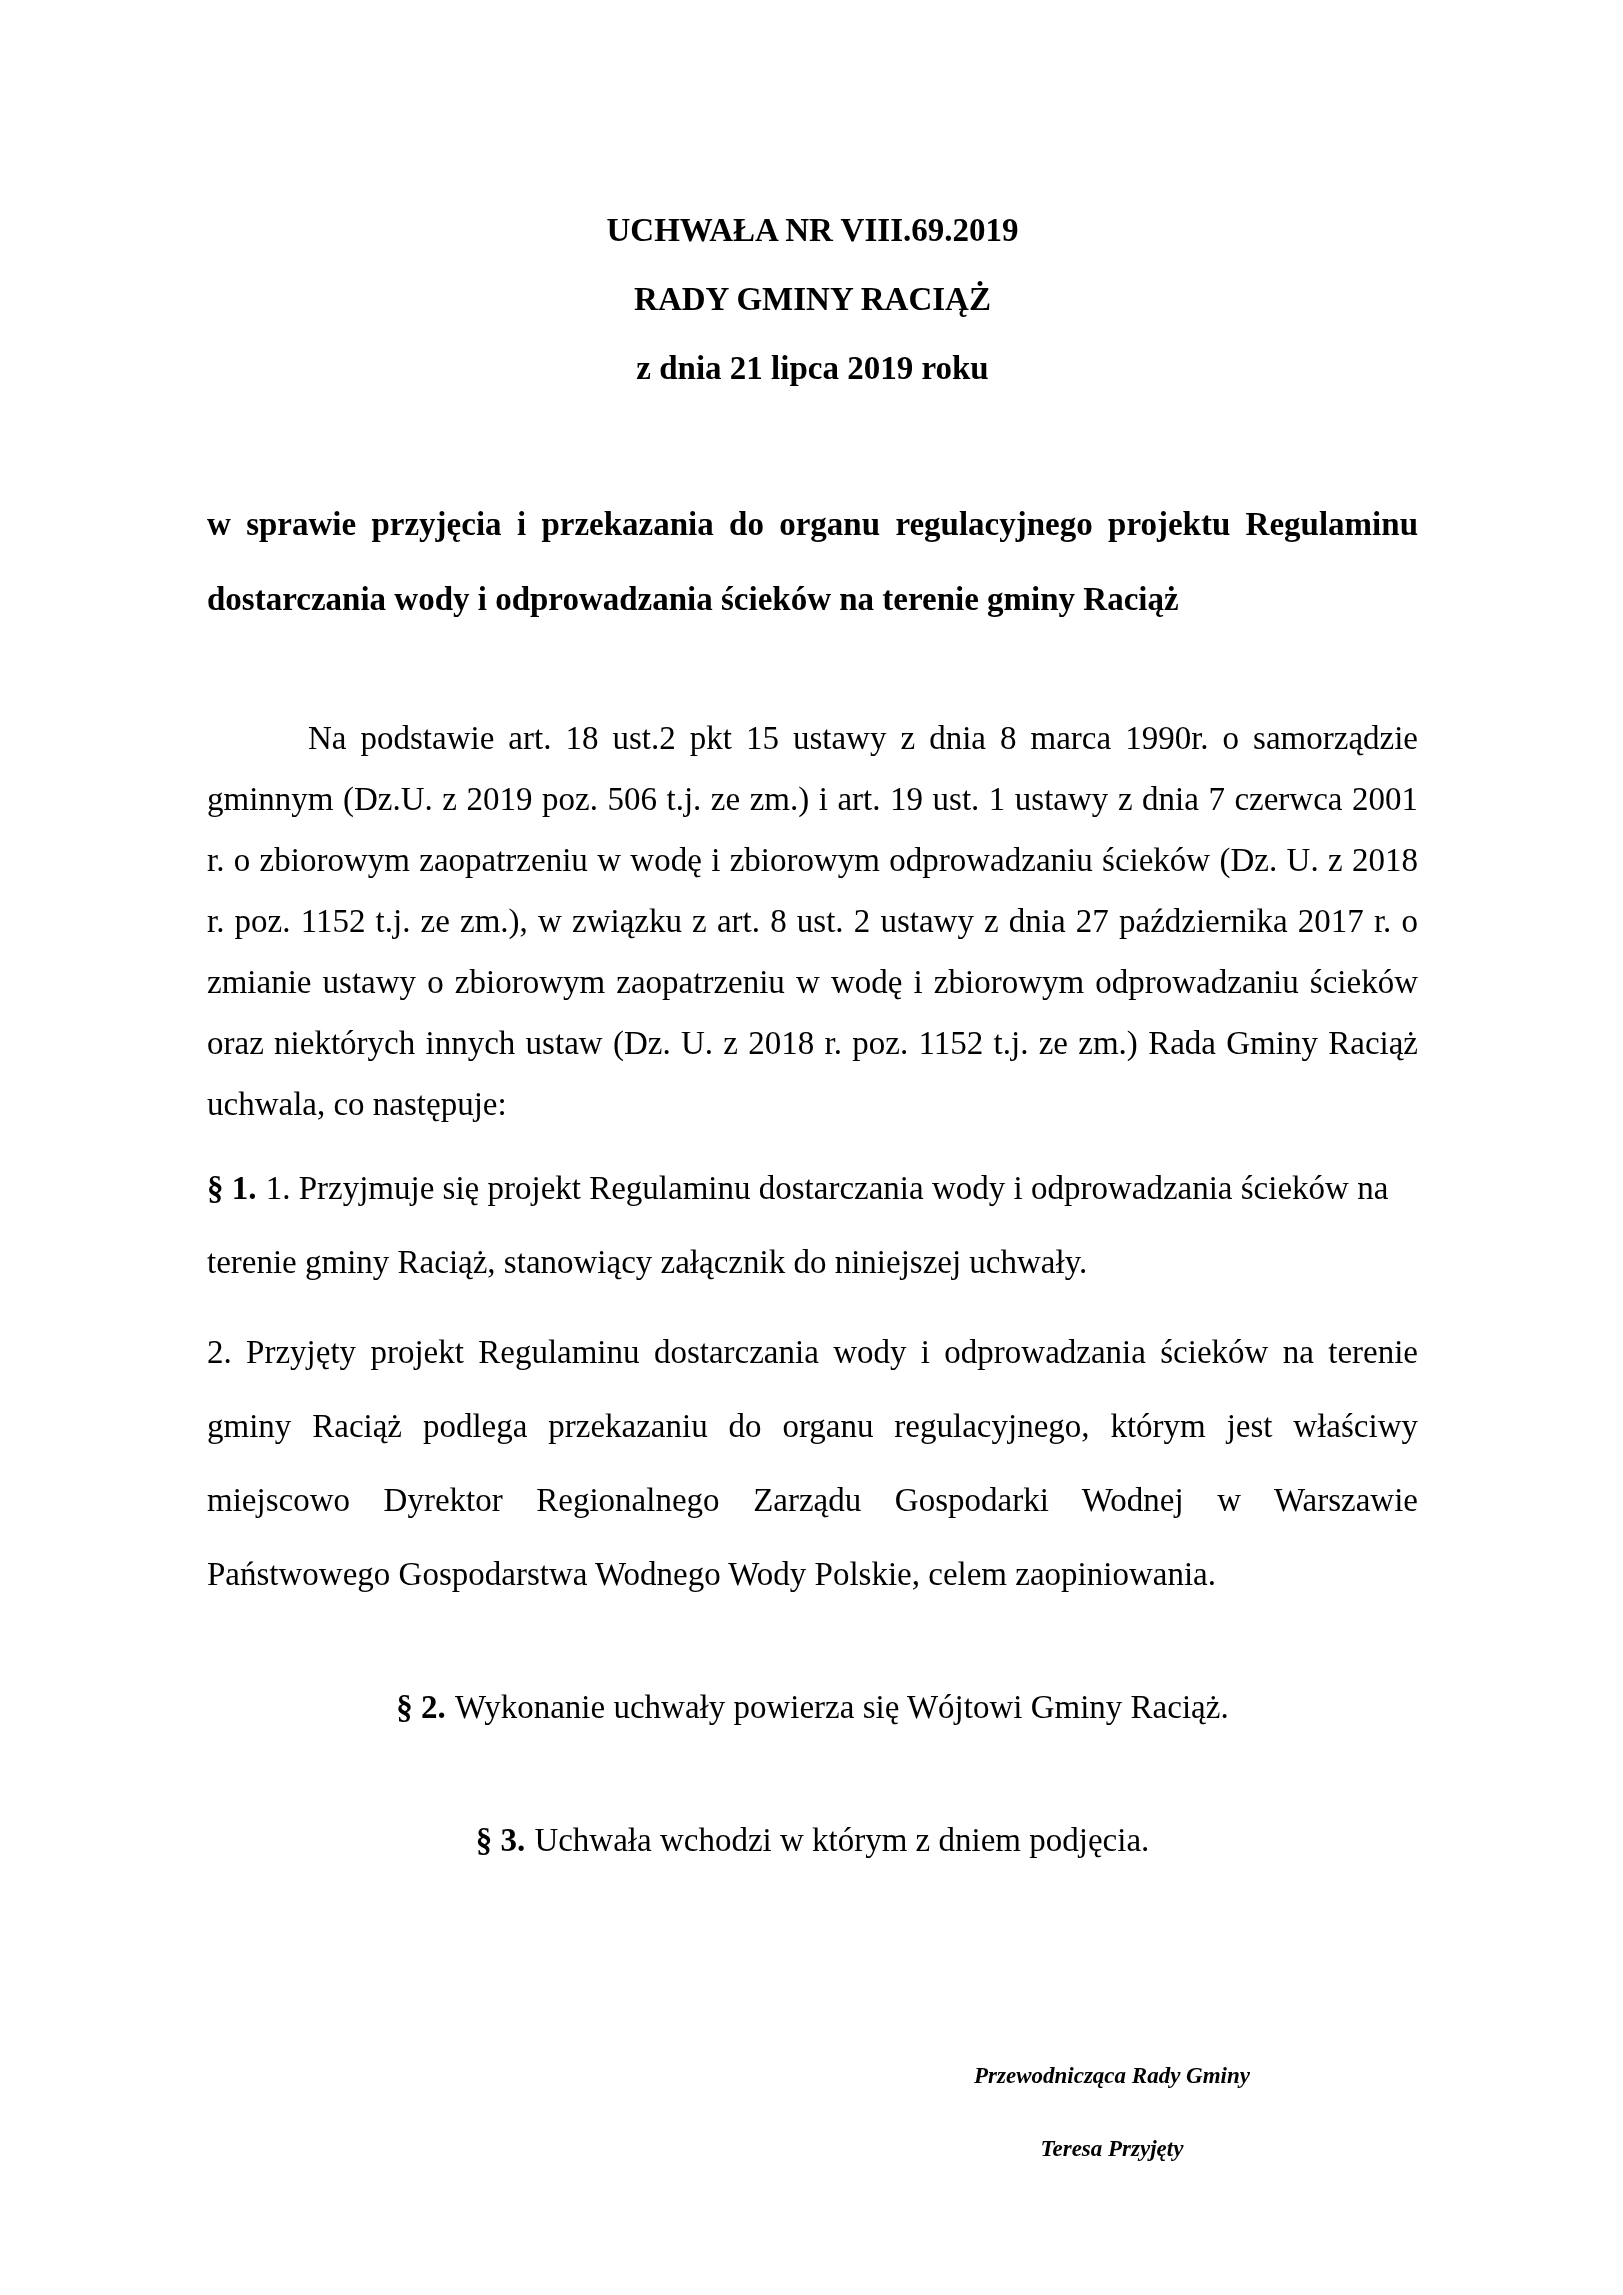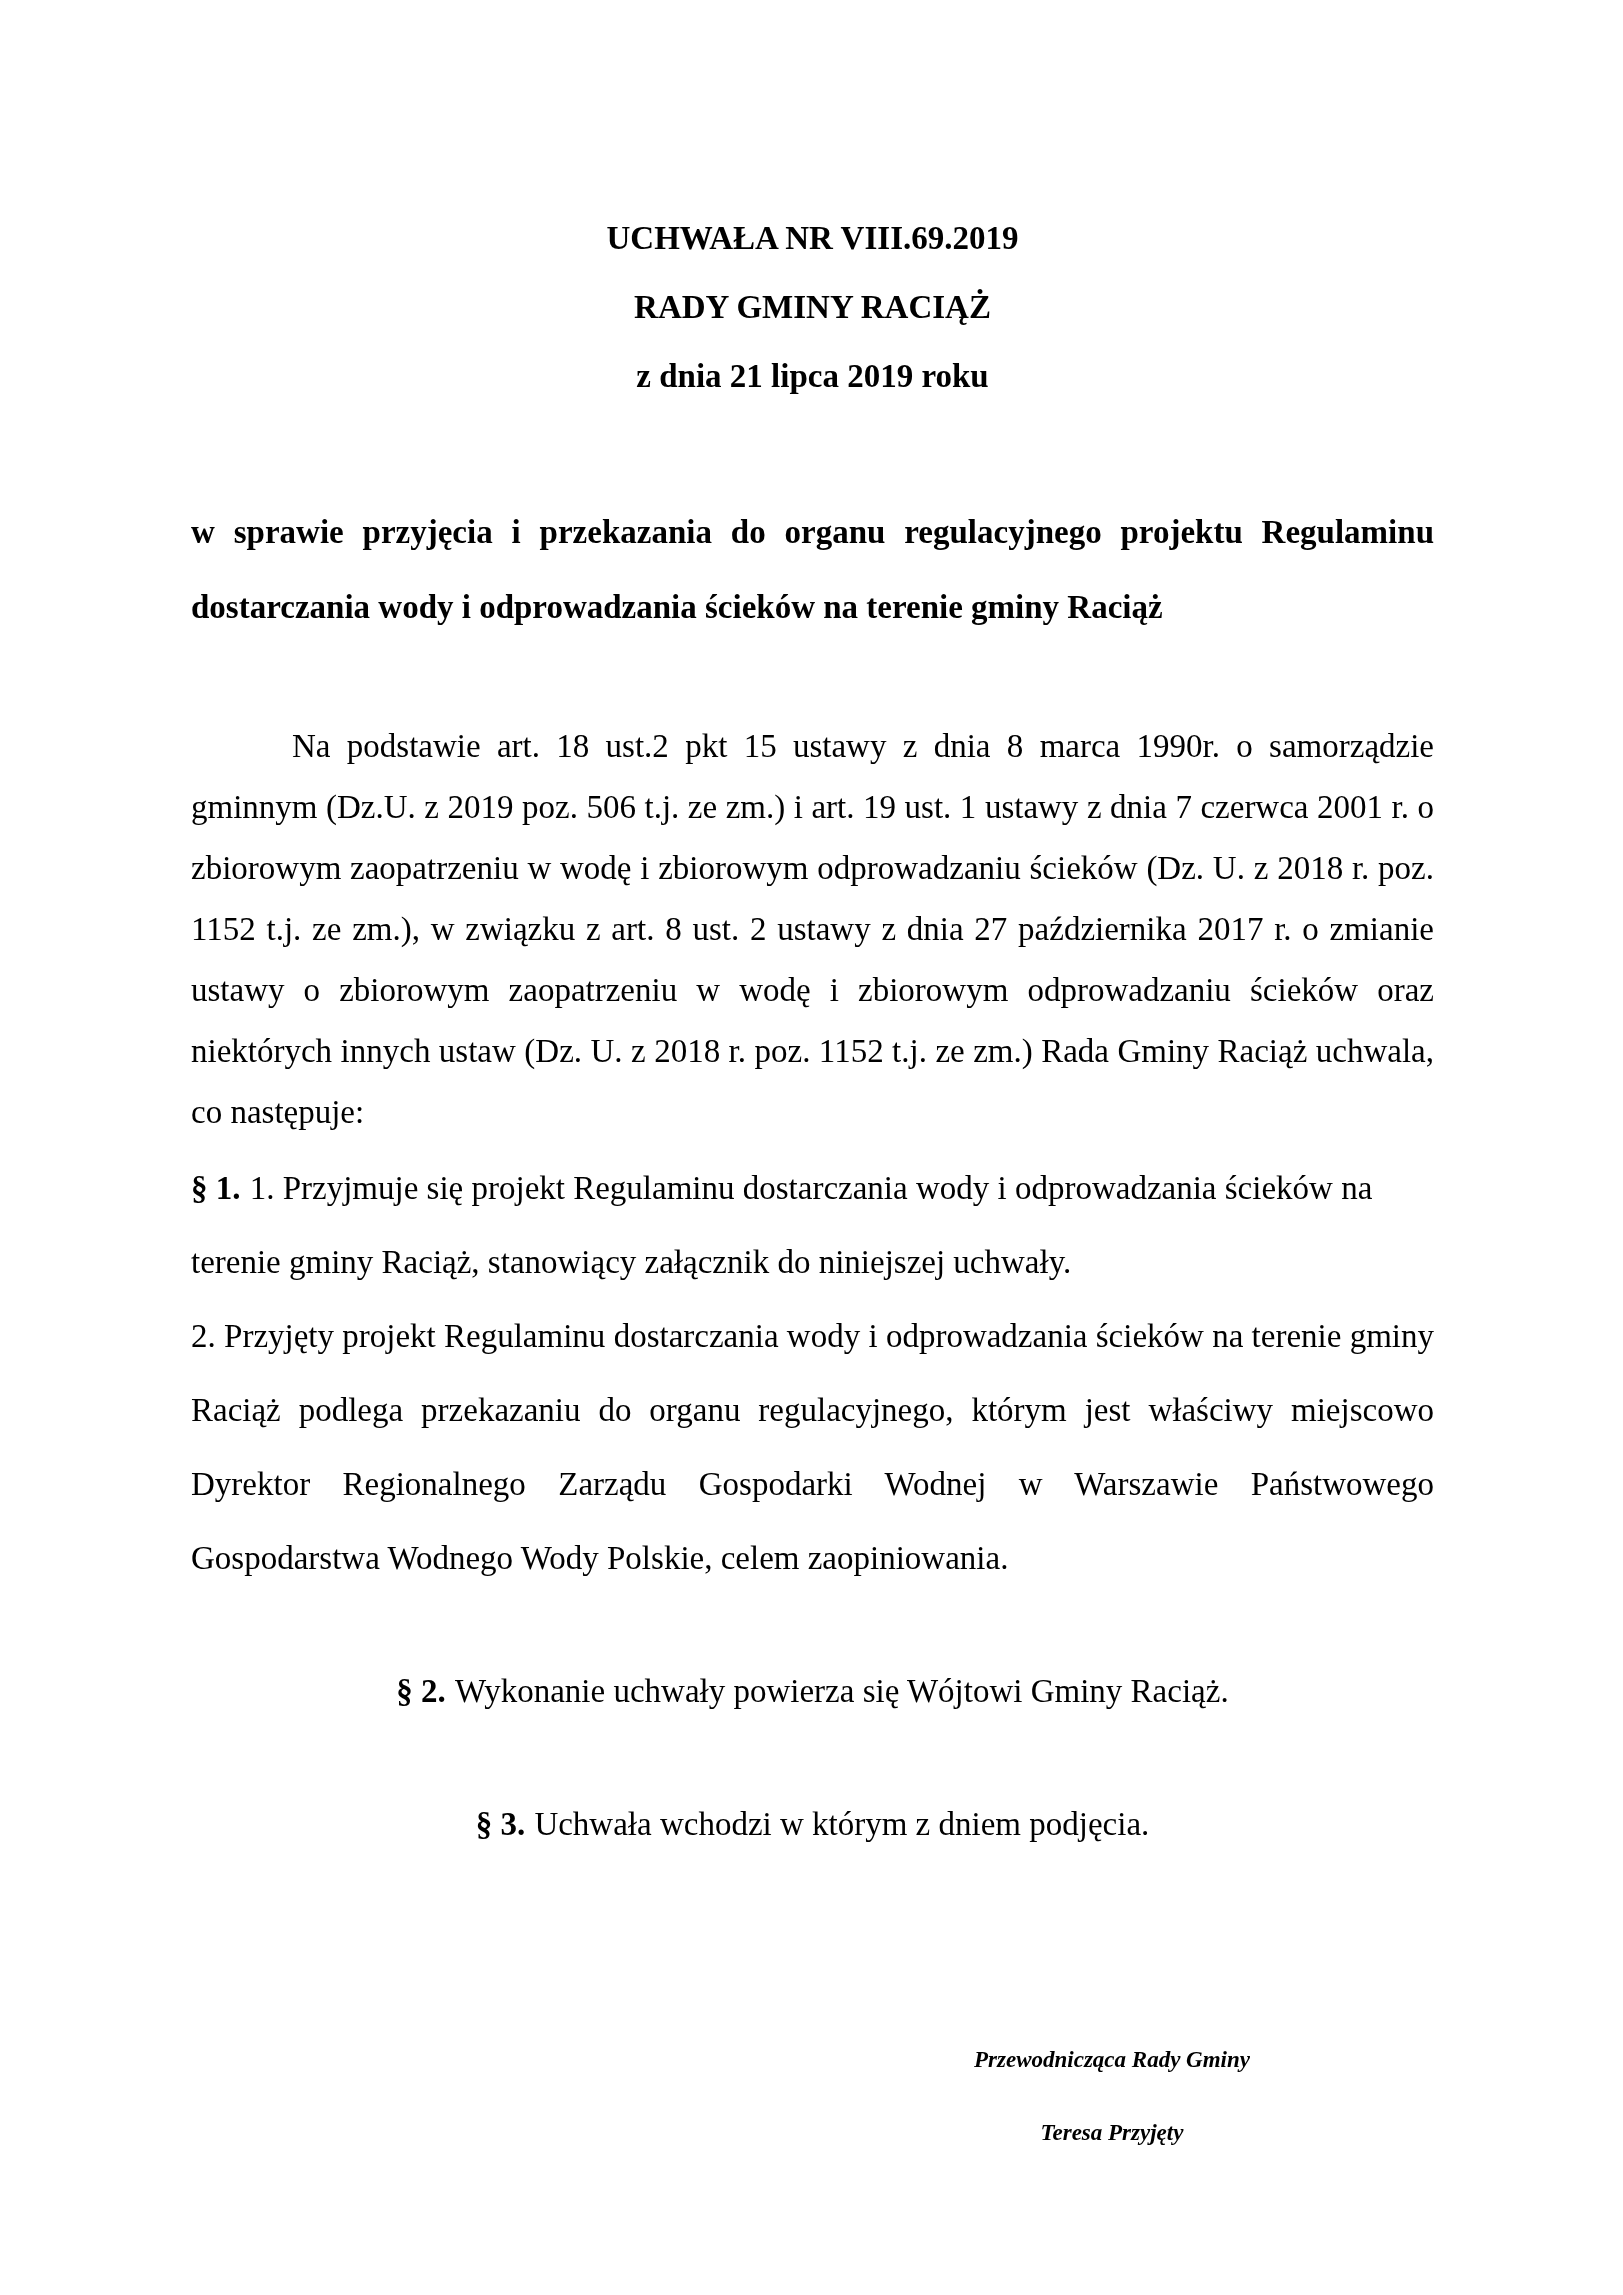--- a/index.html
+++ b/index.html
@@ -12,21 +12,21 @@
     width: 1623px;
     height: 2295px;
     background: #ffffff;
     color: #000000;
     font-family: "Liberation Serif", "DejaVu Serif", serif;
     overflow: hidden;
   }
   .content {
     position: absolute;
     left: 191px;
-    top: 204px;
+    top: 196px;
     width: 1243px;
   }
   .title-block {
     text-align: center;
     font-weight: bold;
     font-size: 33px;
     line-height: 69px;
   }
   .title-line { display: block; }
   .subject {
@@ -68,21 +68,21 @@
     margin-left: 594px;
     width: 654px;
     text-align: center;
     font-weight: bold;
     font-style: italic;
     font-size: 23px;
     line-height: 73px;
   }
   .signature-role { display: block; }
   .signature-name { display: block; margin-top: 0; }
-  p { margin: 0; }
+  p { margin: 16px; }
 </style>
 </head>
 <body>
 
 <div class="page">
   <div class="content">
 
     <div class="title-block">
       <span class="title-line">UCHWAŁA NR VIII.69.2019</span>
       <span class="title-line">RADY GMINY RACIĄŻ</span>

